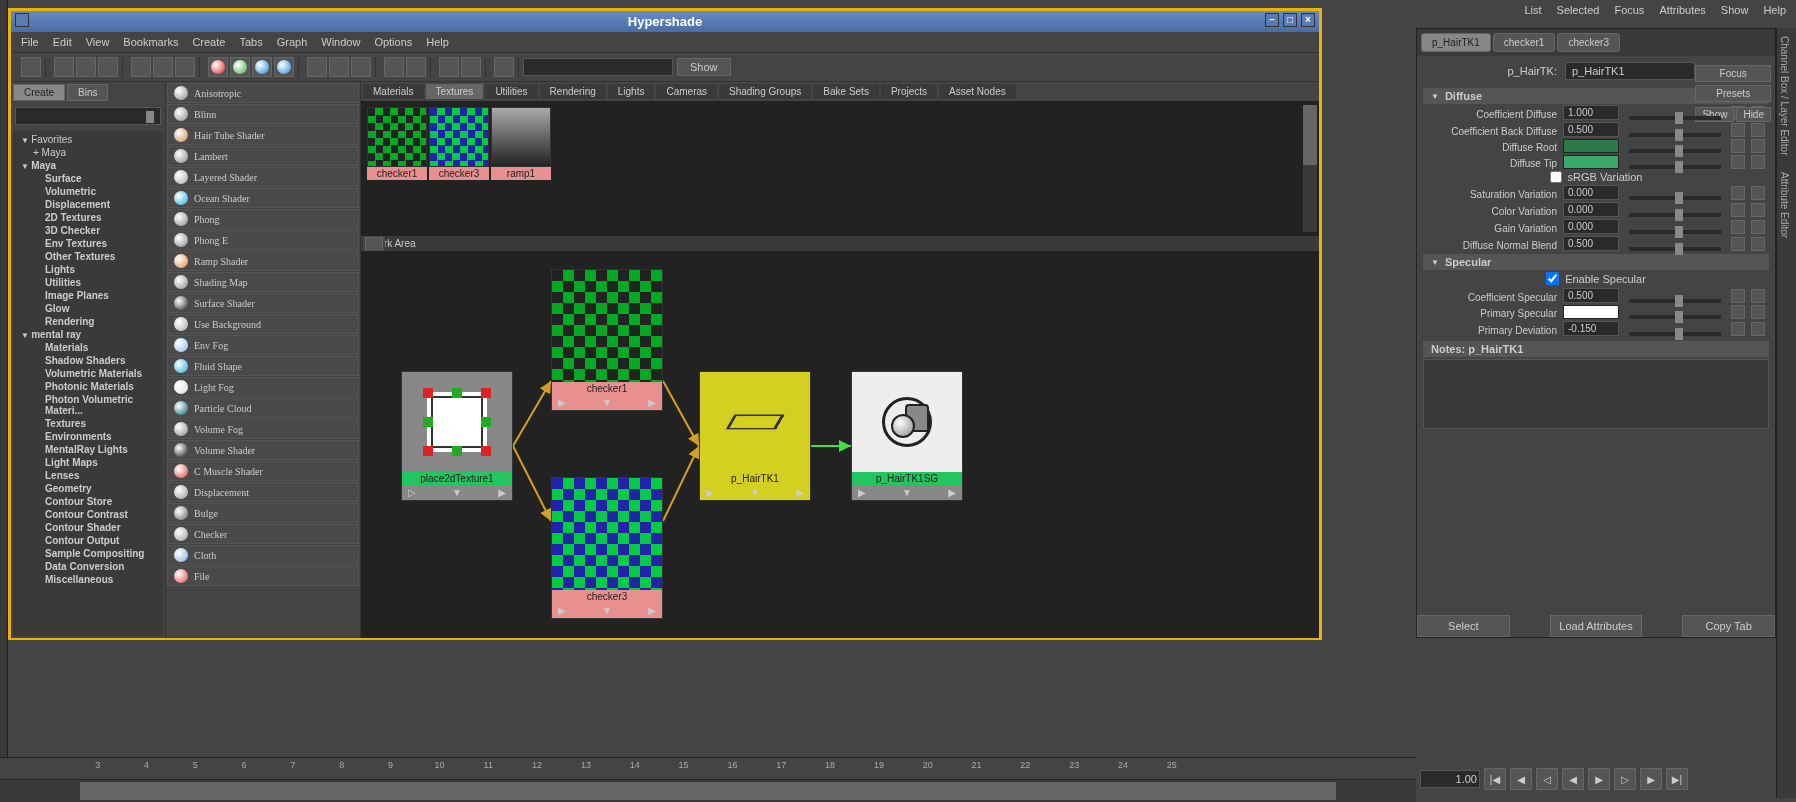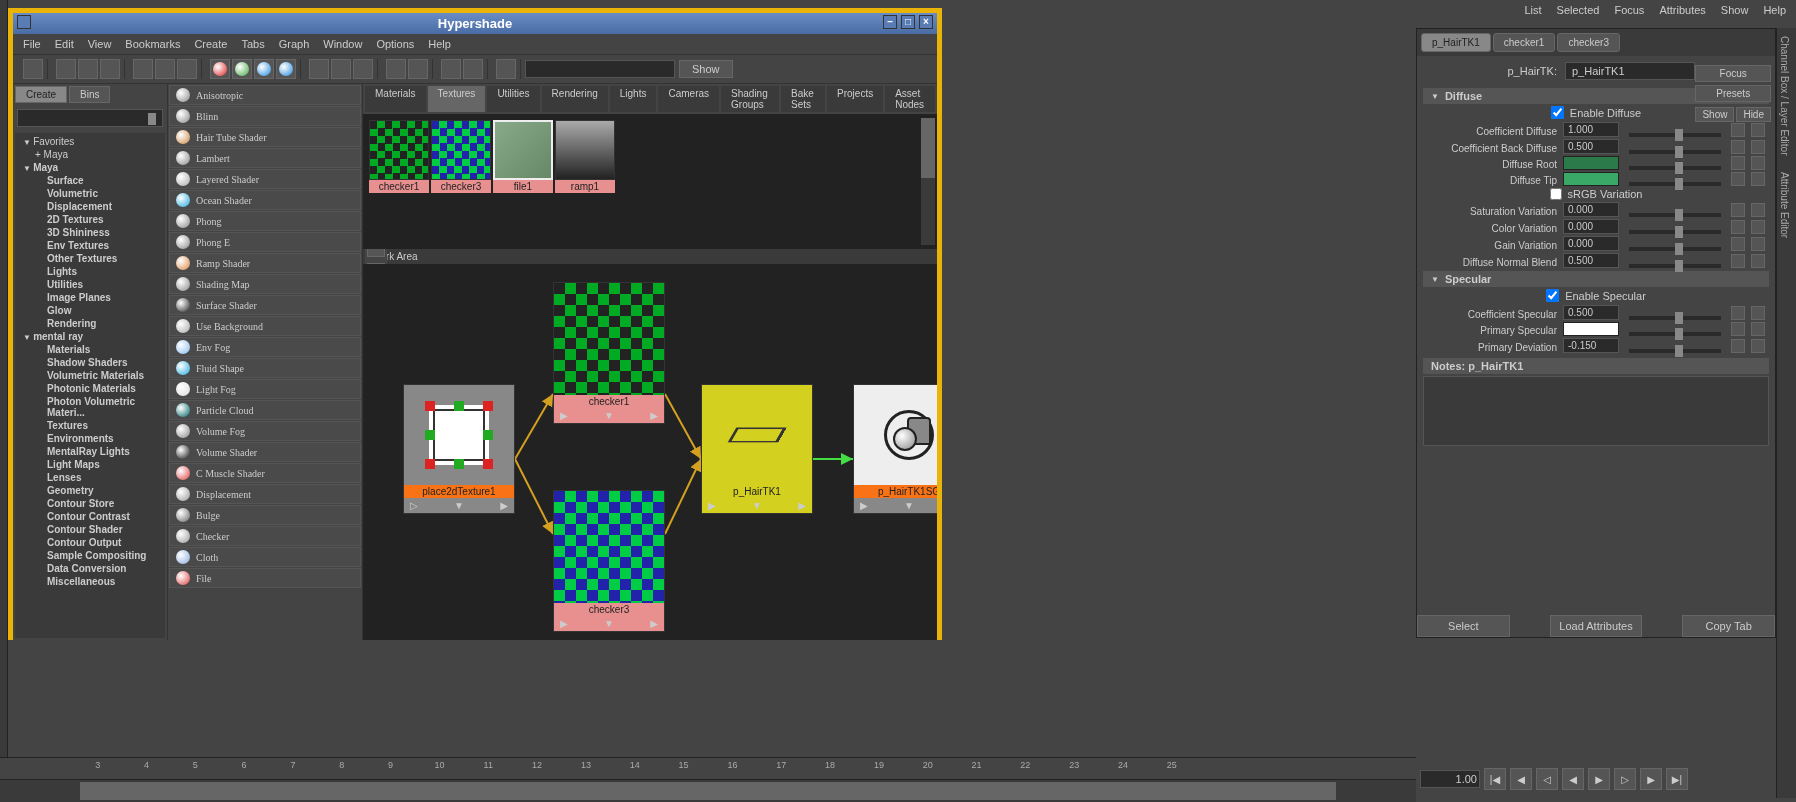--- a/index.html
+++ b/index.html
@@ -43,21 +43,21 @@
     .attr-notes-head { background: #555; padding: 2px 8px; font-weight: bold; font-size: 11px; margin: 4px 6px 2px; }
     .attr-notes { margin: 0 6px; height: 70px; background: #3a3a3a; border: 1px solid #555; }
     
     .attr-bottom-btns { position: absolute; bottom: 0; left: 0; right: 0; display: flex; gap: 40px; }
     .attr-bottom-btns button { flex: 1; padding: 4px; background: #555; border: 1px solid #666; color: #ccc; font-size: 11px; cursor: pointer; }
     
     
     .far-left { position: absolute; left: 0; top: 0; width: 8px; height: 802px; background: #3a3a3a; border-right: 1px solid #222; }
     
     
-    .hypershade { position: absolute; left: 8px; top: 8px; width: 934px; height: 632px; background: #444; border: 5px solid #eab308; }
+    .hypershade { position: absolute; left: 8px; top: 8px; width: 1314px; height: 632px; background: #444; border: 3px solid #eab308; }
     .hy-title { background: linear-gradient(#6a8cc4, #4a6ca4); padding: 3px 8px; color: #fff; font-weight: bold; font-size: 13px; text-align: center; position: relative; }
     .hy-title-icons { position: absolute; right: 4px; top: 2px; display: flex; gap: 4px; }
     .hy-title-icons span { width: 14px; height: 14px; background: #5a7cb4; border: 1px solid #333; font-size: 10px; line-height: 12px; text-align: center; cursor: pointer; }
     .hy-title-icon-left { position: absolute; left: 4px; top: 2px; width: 14px; height: 14px; background: #5a7cb4; border: 1px solid #333; }
     
     .hy-menubar { display: flex; gap: 14px; padding: 4px 10px; background: #444; border-bottom: 1px solid #333; }
     .hy-menubar span { cursor: pointer; font-size: 11px; }
     
     .hy-toolbar { display: flex; align-items: center; gap: 4px; padding: 4px 6px; background: #444; border-bottom: 1px solid #333; }
     .tb-group { display: flex; gap: 2px; padding: 0 4px; border-right: 1px solid #333; }
@@ -112,21 +112,21 @@
     
     
     .work-header { background: #3a3a3a; padding: 2px 8px; font-size: 10px; }
     .work-area { flex: 1; background: #222; position: relative; overflow: hidden; }
     .work-area svg { position: absolute; left: 0; top: 0; width: 100%; height: 100%; pointer-events: none; }
     
     .node { position: absolute; border: 1px solid #333; }
     .node-place { left: 40px; top: 120px; width: 112px; }
     .node-img { width: 100%; background: #888; display: flex; align-items: center; justify-content: center; }
     .node-place .node-img { height: 100px; }
-    .node-label { background: #f97316; color: #222; font-size: 10px; text-align: center; padding: 1px; }
+    .node-label { background: #22c55e; color: #222; font-size: 10px; text-align: center; padding: 1px; }
     .node-label.pink { background: #e89090; }
     .node-label.yellow { background: #d4d020; }
     .node-footer { background: #888; display: flex; justify-content: space-between; padding: 2px 6px; font-size: 10px; }
     .node-footer.pink { background: #e89090; }
     .node-footer.yellow { background: #d4d020; }
     
     .node-ch1 { left: 190px; top: 18px; width: 112px; }
     .node-ch1 .node-img { height: 112px; background: repeating-conic-gradient(#0a2 0 25%, #222 0 50%) 0 0/22px 22px; }
     .node-ch3 { left: 190px; top: 226px; width: 112px; }
     .node-ch3 .node-img { height: 112px; background: repeating-conic-gradient(#0c4 0 25%, #22a 0 50%) 0 0/22px 22px; }
@@ -192,24 +192,20 @@
       <span>Hide</span>
     </div>
   </div>
   <div class="attr-header">
     <label style="width:130px;text-align:right">p_HairTK:</label>
     <input type="text" value="p_HairTK1" style="">
   </div>
 
   <div class="attr-section">
     <div class="attr-section-head">Diffuse</div>
-    <div class="attr-row-check">
-      <input type="checkbox" class="check" checked="" style="">
-      <span>Enable Diffuse</span>
-    </div>
     <div id="diffuse-rows">
         <div class="attr-row">
           <label>Coefficient Diffuse</label>
           <input type="text" value="1.000" style="">
           <div class="slider">
             <div class="slider-handle" style="left: 50%;"></div>
           </div>
           <div class="icon-btn"></div>
           <div class="icon-btn"></div>
         </div>
@@ -410,21 +406,21 @@
           <div class="slider-h"></div>
         </div>
       <div class="create-tree" id="create-tree">
           <div class="tree-item cat">Favorites</div>
           <div class="tree-item indent1">+ Maya</div>
           <div class="tree-item cat bold">Maya</div>
           <div class="tree-item indent2">Surface</div>
           <div class="tree-item indent2">Volumetric</div>
           <div class="tree-item indent2">Displacement</div>
           <div class="tree-item indent2">2D Textures</div>
-          <div class="tree-item indent2">3D Shininess</div>
+          <div class="tree-item indent2">3D Checker</div>
           <div class="tree-item indent2">Env Textures</div>
           <div class="tree-item indent2">Other Textures</div>
           <div class="tree-item indent2">Lights</div>
           <div class="tree-item indent2">Utilities</div>
           <div class="tree-item indent2">Image Planes</div>
           <div class="tree-item indent2">Glow</div>
           <div class="tree-item indent2">Rendering</div>
           <div class="tree-item cat bold">mental ray</div>
           <div class="tree-item indent2">Materials</div>
           <div class="tree-item indent2">Shadow Shaders</div>
@@ -572,24 +568,20 @@
           <div class="center-tab">Asset Nodes</div>
         </div>
       <div class="textures-row" id="textures-row">
         <div class="tex-thumb">
             <div class="tex-img checker-green"></div>
             <div class="tex-label">checker1</div>
           </div>
           <div class="tex-thumb">
             <div class="tex-img checker-blue"></div>
             <div class="tex-label">checker3</div>
-          </div>
-          <div class="tex-thumb">
-            <div class="tex-img file-img"></div>
-            <div class="tex-label">file1</div>
           </div>
           <div class="tex-thumb">
             <div class="tex-img ramp-img"></div>
             <div class="tex-label">ramp1</div>
           </div>
           <div class="textures-scroll">
             <div class="textures-scroll-thumb"></div>
           </div>
       </div>
       <div class="work-header">Work Area</div>

